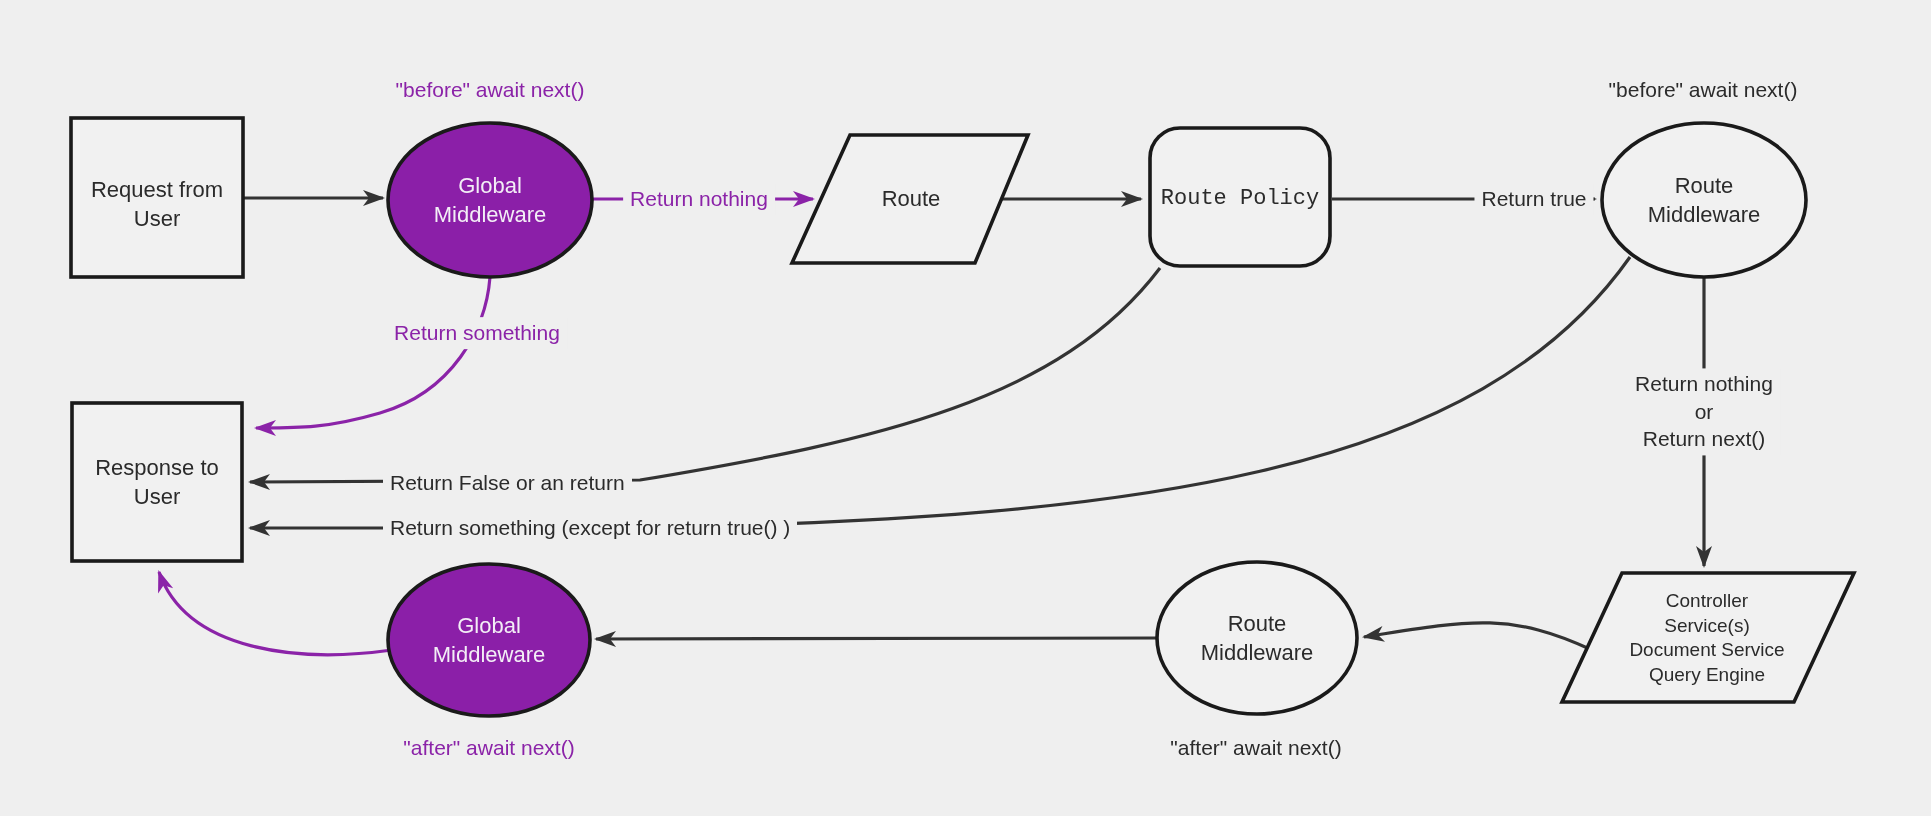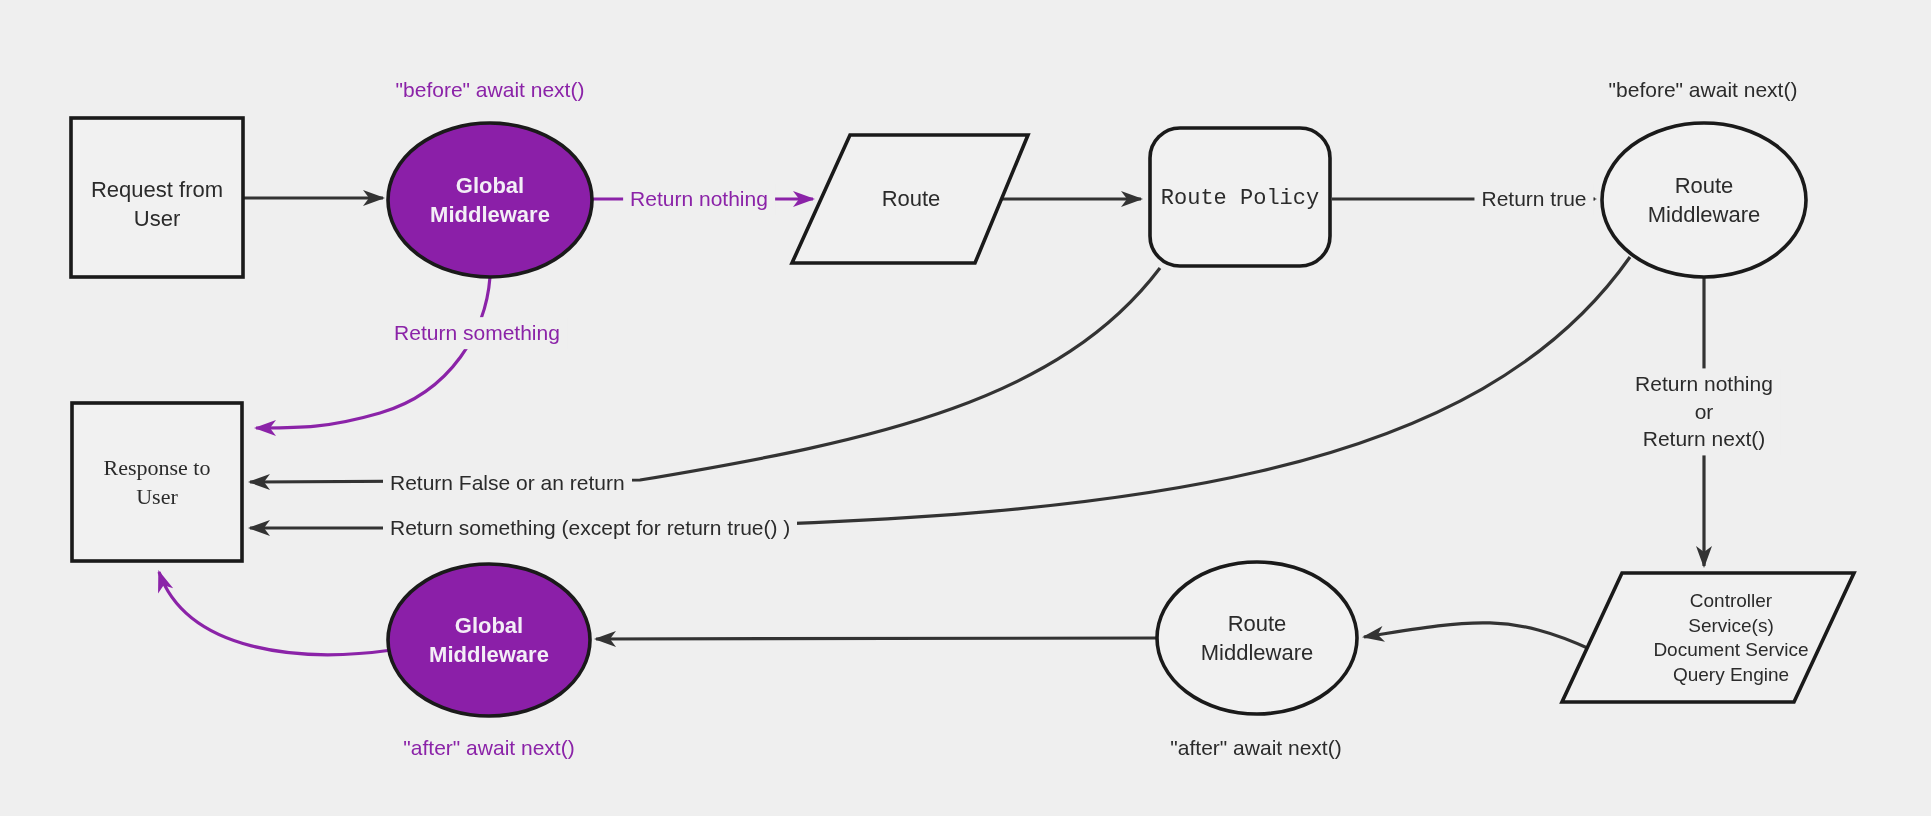--- a/index.html
+++ b/index.html
@@ -17,23 +17,23 @@
   .edge{fill:none;stroke:var(--edge-stroke,#333333);stroke-width:3.2px;}
   .edge-purple{fill:none;stroke:var(--purple-stroke,#8b23a8);stroke-width:3.2px;}
   #arrow-dark path{fill:var(--edge-stroke,#333333);stroke:none;}
   #arrow-purple path{fill:var(--purple-stroke,#8b23a8);stroke:none;}
   .label{
     position:absolute;transform:translate(-50%,-50%);
     font-size:21px;line-height:1.32;color:var(--text,#2b2b2b);
     white-space:pre-line;text-align:center;
   }
   .node-label{font-size:22px;}
-  .small-label{font-size:19px;line-height:1.3;margin-left:24px;}
+  .small-label{font-size:19px;line-height:1.3;}
   .purple-text{color:var(--purple-stroke,#8b23a8);}
-  .on-purple{color:var(--purple-node-text,#f3eef6);font-weight:700;}
+  .on-purple{color:var(--purple-node-text,#f3eef6);font-weight:400;}
   .masked{background:var(--background,#efefef);padding:2px 7px;}
   .left-anchor{transform:translateY(-50%);text-align:left;}
 </style>
 </head>
 <body style="--background: #efefef; --node-fill: #f1f1f1; --node-stroke: #1a1a1a; --edge-stroke: #333333; --purple-fill: #8b1fa8; --purple-stroke: #8b23a8; --purple-node-text: #f3eef6; --text: #2b2b2b;">
 
 <svg class="canvas" width="1931" height="816" viewBox="0 0 1931 816" xmlns="http://www.w3.org/2000/svg">
   <defs>
     <marker id="arrow-dark" viewBox="0 0 24 18" refX="21" refY="9" markerWidth="24" markerHeight="18" markerUnits="userSpaceOnUse" orient="auto-start-reverse">
       <path d="M1,1 L23,9 L1,17 L7,9 Z"></path>
@@ -75,21 +75,21 @@
 <div class="label node-label" style="left:1704px;top:200px;">Route
 Middleware</div>
 <div class="label small-label" style="left:1707px;top:638px;">Controller
 Service(s)
 Document Service
 Query Engine</div>
 <div class="label node-label" style="left:1257px;top:638px;">Route
 Middleware</div>
 <div class="label node-label on-purple" style="left:489px;top:640px;">Global
 Middleware</div>
-<div class="label node-label" style="left:157px;top:482px;font-family:Liberation Serif, serif;">Response to
+<div class="label node-label" style="left:157px;top:482px;">Response to
 User</div>
 
 <div class="label purple-text" style="left:490px;top:90px;">"before" await next()</div>
 <div class="label masked purple-text" style="left:699px;top:199px;">Return nothing</div>
 <div class="label masked" style="left:1534px;top:199px;text-align:right;">Return true</div>
 <div class="label" style="left:1703px;top:90px;">"before" await next()</div>
 <div class="label masked" style="left:1704px;top:412px;">Return nothing
 or
 Return next()</div>
 <div class="label masked purple-text" style="left:477px;top:333px;">Return something</div>

